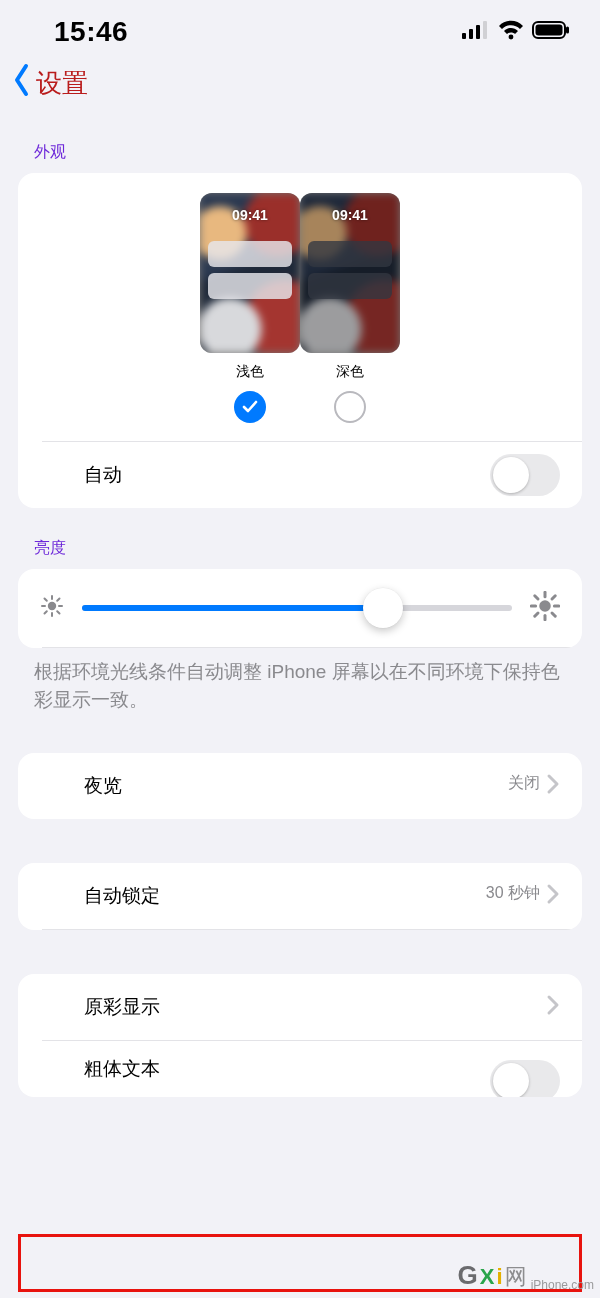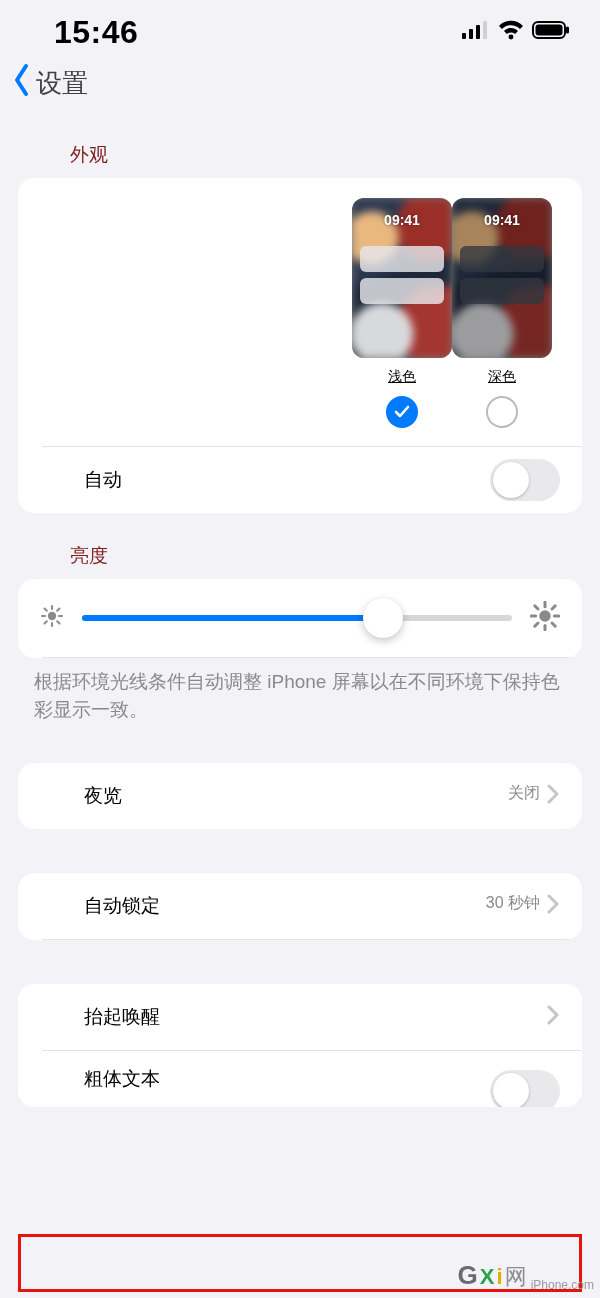--- a/index.html
+++ b/index.html
@@ -10,43 +10,43 @@
     font-family: -apple-system, "SF Pro Text", "Helvetica Neue", Arial, sans-serif;
     color: #000;
     position: relative;
     overflow: hidden;
   }
   
   .status-bar {
     display: flex; justify-content: space-between; align-items: center;
     padding: 14px 30px 6px 30px; height: 56px;
   }
-  .status-time { font-size: 32px; font-weight: 600; letter-spacing: 0.5px; margin-left: 24px;}
+  .status-time { font-size: 28px; font-weight: 600; letter-spacing: 0.5px; margin-left: 24px;}
   .status-icons { display: flex; align-items: center; gap: 8px; }
   
   .nav-bar {
     display: flex; align-items: center; justify-content: center;
     position: relative; height: 56px; padding: 0 12px 4px 12px;
   }
   .nav-back {
     position: absolute; left: 8px; top: 6px;
-    display: flex; align-items: center; color: #404040;
+    display: flex; align-items: center; color: #b91c1c;
     font-size: 26px; gap: 0px;
   }
   .nav-back svg { width: 28px; height: 36px; }
   .nav-title { font-size: 26px; font-weight: 600; }
   
   .section-header {
-    font-size: 19px; color: #7f1d1d; padding: 30px 34px 10px 34px; margin-left: 36px;
+    font-size: 16px; color: #6d28d9; padding: 30px 34px 10px 34px;
   }
   .card {
     background: #fff; margin: 0 18px; border-radius: 16px; overflow: hidden;
   }
   .appearance-row {
-    display: flex; justify-content: flex-end; padding: 20px 30px 18px 30px; text-decoration: underline;
+    display: flex; justify-content: center; padding: 20px 30px 18px 30px;
   }
   .appearance-item { display: flex; flex-direction: column; align-items: center; gap: 10px; }
   .thumb {
     width: 100px; height: 160px; border-radius: 12px; overflow: hidden; position: relative;
     background: #777;
   }
   .thumb .wall {
     position:absolute; inset:0;
     background:
       radial-gradient(circle at 20% 25%, #e8b87f 0 18%, transparent 19%),
@@ -278,21 +278,21 @@
       </span>
     </div>
   </div>
   <div class="divider"></div>
 </div>
 
 <div class="gap-md"></div>
 
 <div class="card">
   <div class="row">
-    <div class="row-label">抬起唤醒</div>
+    <div class="row-label">原彩显示</div>
     <div class="row-value">
       <span class="chevron">
         <svg width="14" height="22" viewBox="0 0 14 22">
             <path d="M3 3 L11 11 L3 19" fill="none" stroke="#c5c5c9" stroke-width="3" stroke-linecap="round" stroke-linejoin="round"></path>
           </svg>
       </span>
     </div>
   </div>
   <div class="divider"></div>
   <div class="row" style="min-height:56px">

